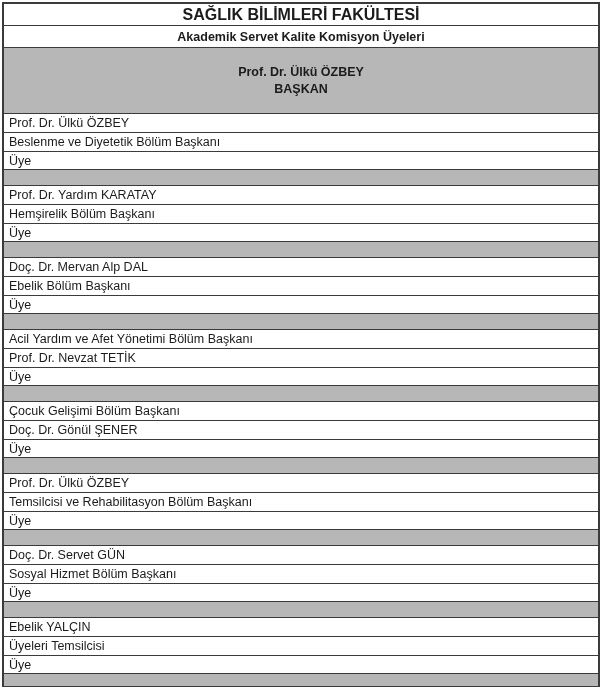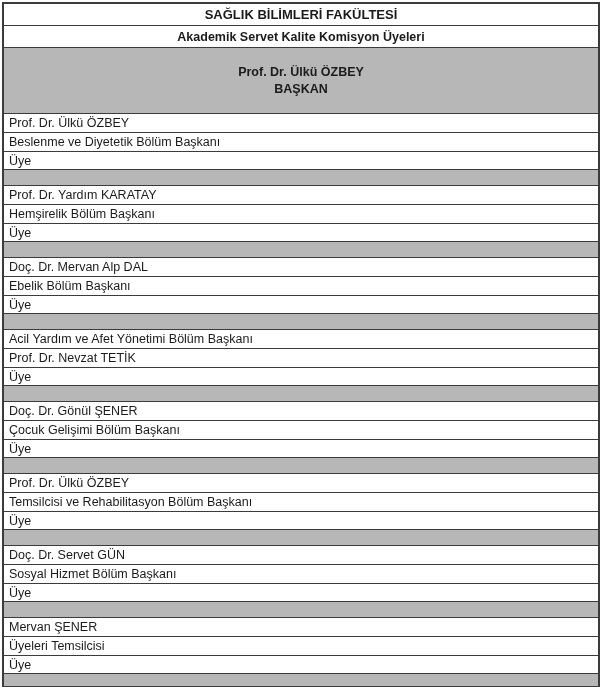--- a/index.html
+++ b/index.html
@@ -22,21 +22,21 @@
     border:2px solid var(--border-dark);
     background:var(--bg);
   }
   .row{
     display:flex;
     align-items:center;
     border-bottom:1px solid var(--border-dark);
     background:#fff;
   }
   .row.center{justify-content:center;}
-  .title-row{height:22px;font-weight:700;font-size:13px;}
+  .title-row{height:22px;font-weight:700;font-size:16px;}
   .subtitle-row{height:22px;font-weight:700;font-size:12.5px;}
   .chair-row{
     height:66px;
     background:var(--sep-gray);
     flex-direction:column;
     justify-content:center;
     gap:3px;
     font-weight:700;
     font-size:12.5px;
   }
@@ -96,40 +96,40 @@
   </div>
 
   <div class="member-block">
     <div class="row member-row dept-row">Acil Yardım ve Afet Yönetimi Bölüm Başkanı</div>
     <div class="row member-row name-row">Prof. Dr. Nevzat TETİK</div>
     <div class="row member-row role-row">Üye</div>
     <div class="sep-row"></div>
   </div>
 
   <div class="member-block">
+    <div class="row member-row dept-row">Çocuk Gelişimi Bölüm Başkanı</div>
     <div class="row member-row name-row">Doç. Dr. Gönül ŞENER</div>
-    <div class="row member-row dept-row">Çocuk Gelişimi Bölüm Başkanı</div>
     <div class="row member-row role-row">Üye</div>
     <div class="sep-row"></div>
   </div>
 
   <div class="member-block">
     <div class="row member-row name-row">Prof. Dr. Ülkü ÖZBEY</div>
     <div class="row member-row dept-row">Temsilcisi ve Rehabilitasyon Bölüm Başkanı</div>
     <div class="row member-row role-row">Üye</div>
     <div class="sep-row"></div>
   </div>
 
   <div class="member-block">
     <div class="row member-row name-row">Doç. Dr. Servet GÜN</div>
     <div class="row member-row dept-row">Sosyal Hizmet Bölüm Başkanı</div>
     <div class="row member-row role-row">Üye</div>
     <div class="sep-row"></div>
   </div>
 
   <div class="member-block">
-    <div class="row member-row name-row">Mervan ŞENER</div>
+    <div class="row member-row name-row">Ebelik YALÇIN</div>
     <div class="row member-row dept-row">Üyeleri Temsilcisi</div>
     <div class="row member-row role-row">Üye</div>
     <div class="sep-row"></div>
   </div>
 </div>
 </div>
 
 </body></html>

